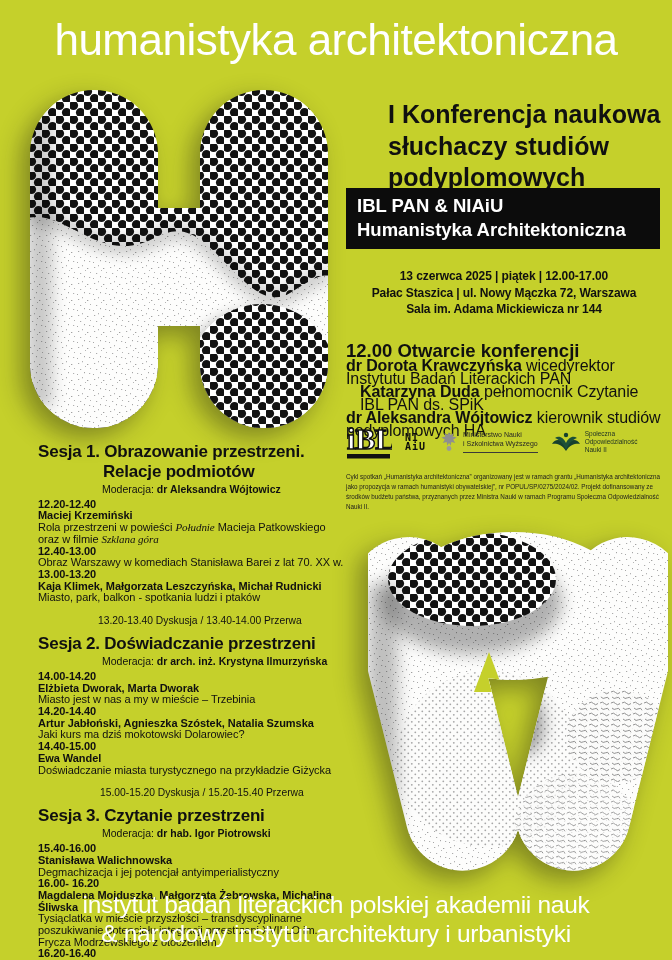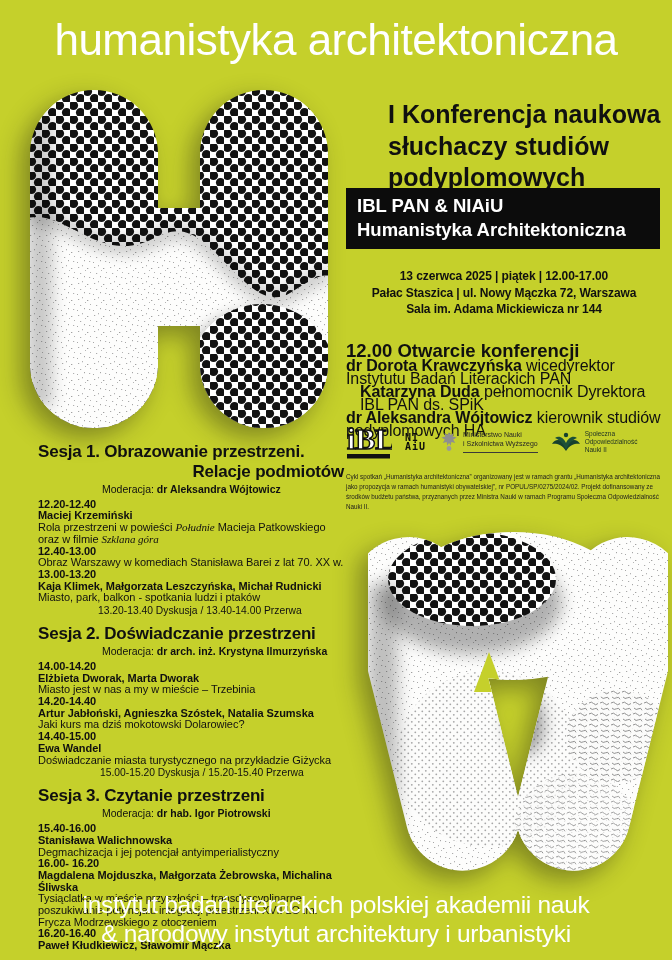--- a/index.html
+++ b/index.html
@@ -35,25 +35,25 @@
   .niaiu{font-weight:900;font-size:10px;line-height:0.95;letter-spacing:1px;color:#0b0b0b;
          font-family:"DejaVu Sans Mono",monospace;}
   .ministry{display:flex;align-items:center;gap:4px;}
   .ministry .txt{border-bottom:1px solid #3a3a3a;padding-bottom:3px;}
   .son{display:flex;align-items:center;gap:4px;}
   .fine-print{left:346px;top:472px;width:318px;font-size:6.3px;line-height:1.6;color:#1c1c1c;}
   
   .schedule{left:38px;top:442px;width:306px;}
   .session{margin-bottom:7px;}
   .sess-h{font-size:17px;font-weight:bold;line-height:1.17;letter-spacing:-0.2px;}
-  .sess-h .l2{padding-left:65px;display:block;text-align:right;}
+  .sess-h .l2{padding-left:65px;display:block;}
   .mod{font-size:10.5px;line-height:15px;padding-left:64px;margin-bottom:2px;}
   .item{font-size:11px;line-height:11.7px;letter-spacing:-0.05px;}
   .item .tm,.item .sp{font-weight:bold;}
-  .note{font-size:10.3px;line-height:12px;margin-top:1px;}
+  .note{font-size:10.3px;line-height:12px;margin-top:11px;}
   .note.n0{padding-left:60px;}
   .note.n1{padding-left:62px;}
   .it{font-style:italic;font-family:Liberation Serif, serif;}
   
   .letter{filter:drop-shadow(-9px 9px 12px rgba(15,15,15,0.38));}
 </style>
 </head>
 <body>
 
 <svg width="0" height="0" style="position:absolute" aria-hidden="true">
@@ -127,21 +127,21 @@
 <div class="abs when-where">
   <div>13 czerwca 2025 | piątek | 12.00-17.00</div>
   <div>Pałac Staszica | ul. Nowy Mączka 72, Warszawa</div>
   <div>Sala im. Adama Mickiewicza nr 144</div>
 </div>
 
 <div class="abs opening-title">12.00 Otwarcie konferencji</div>
 
 <div class="abs opening-people">
   <div><b>dr Dorota Krawczyńska</b><span> wicedyrektor Instytutu Badań Literackich PAN</span></div>
-  <div class="ind"><b>Katarzyna Duda</b><span> pełnomocnik Dyrektora IBL PAN ds. SPiK</span></div>
+  <div class="ind"><b>Katarzyna Duda</b><span> pełnomocnik Czytanie IBL PAN ds. SPiK</span></div>
   <div><b>dr Aleksandra Wójtowicz</b><span> kierownik studiów podyplomowych HA</span></div>
 </div>
 
 <div class="abs logos">
   <svg width="46" height="42" viewBox="0 0 46 42">
     <text x="1" y="28" font-family="Liberation Serif, serif" font-size="30" font-weight="bold" fill="#ffffff" stroke="#111111" stroke-width="1.5">iBL</text>
     <rect x="1" y="33" width="43" height="4.5" fill="#111111"></rect>
   </svg>
   <div class="niaiu">
     <div>NI</div>

